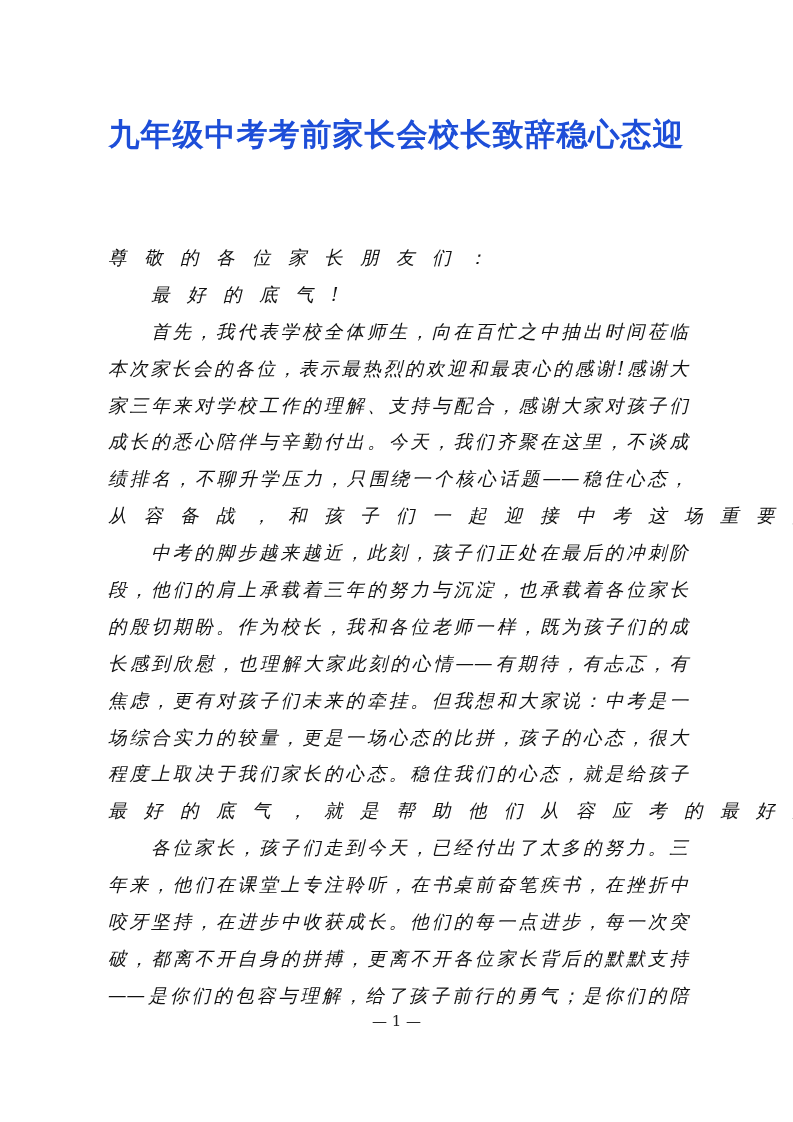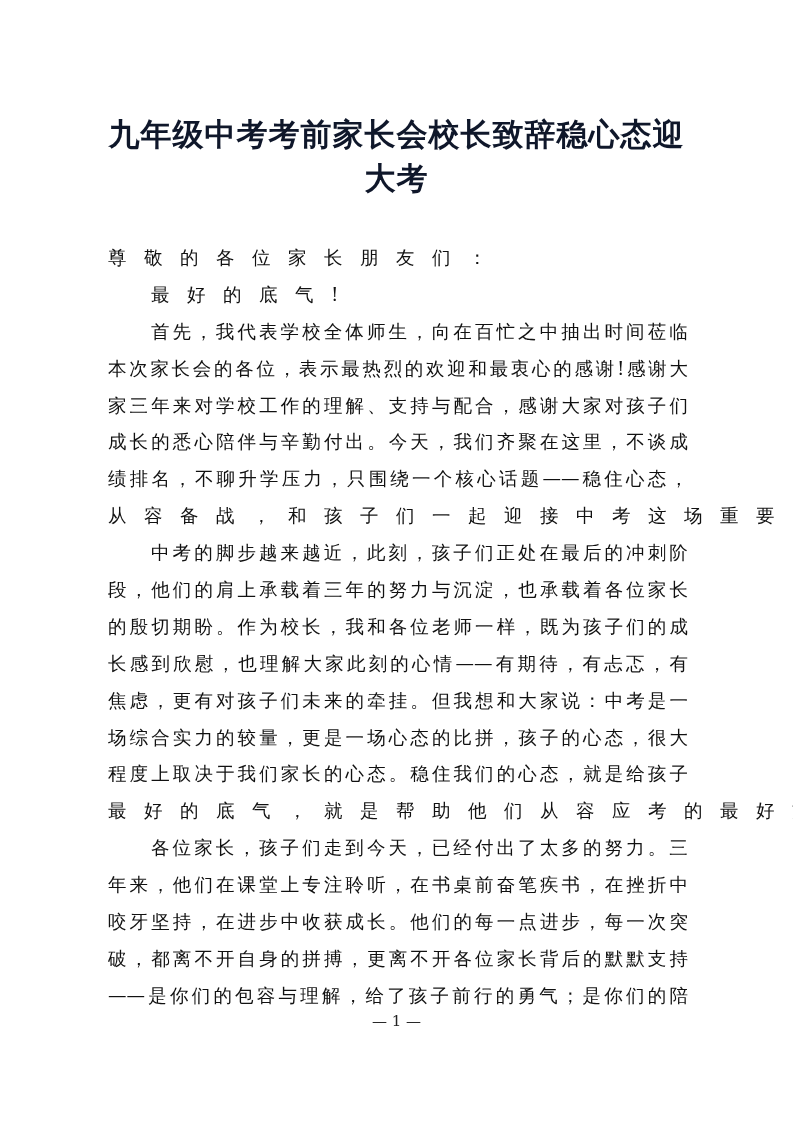--- a/index.html
+++ b/index.html
@@ -1,30 +1,29 @@
 <!DOCTYPE html>
 <html><head>
 <meta charset="utf-8">
 <style>
   html, body { margin:0; padding:0; background:#ffffff; }
   body { width:793px; height:1122px; position:relative; overflow:hidden; font-family:"DejaVu Serif", "Liberation Serif", serif; color:#111; }
-  .title { position:absolute; left:100px; width:593px; top:112px; text-align:center; font-family:"DejaVu Sans", "Liberation Sans", sans-serif; font-weight:bold; font-size:31px; line-height:44px; letter-spacing:1px; color:#0f172a; }
-  .body { position:absolute; left:108px; width:580px; top:240px; }
+  .title { position:absolute; left:100px; width:593px; top:112px; text-align:center; font-family:"DejaVu Sans", "Liberation Sans", sans-serif; font-weight:bold; font-size:31px; line-height:44px; letter-spacing:1px; color:#1d4ed8; }
+  .body { position:absolute; left:108px; width:580px; top:240px;font-style:italic; }
   .line { height:36.9px; line-height:36.9px; font-size:18.5px; white-space:nowrap; letter-spacing:0; display:flex; justify-content:space-between; }
   .line.last { justify-content:flex-start; }
   .line.indent { padding-left:43px; }
   .line .ch { display:inline-block; }
   .pagenum { position:absolute; top:1012px; left:0; width:793px; text-align:center; font-size:15px; color:#222; }
 </style>
 </head>
 <body>
 
 <div class="title">
   <div>九年级中考考前家长会校长致辞稳心态迎</div>
-  <div>大考</div>
 </div>
 
 <div class="body" id="body">
     <div class="line last" style="letter-spacing: 17.5px;">尊敬的各位家长朋友们：</div>
     <div class="line indent last" style="letter-spacing: 17.5px;">最好的底气!</div>
     <div class="line indent">
       <span class="ch">首</span>
       <span class="ch">先</span>
       <span class="ch">，</span>
       <span class="ch">我</span>

